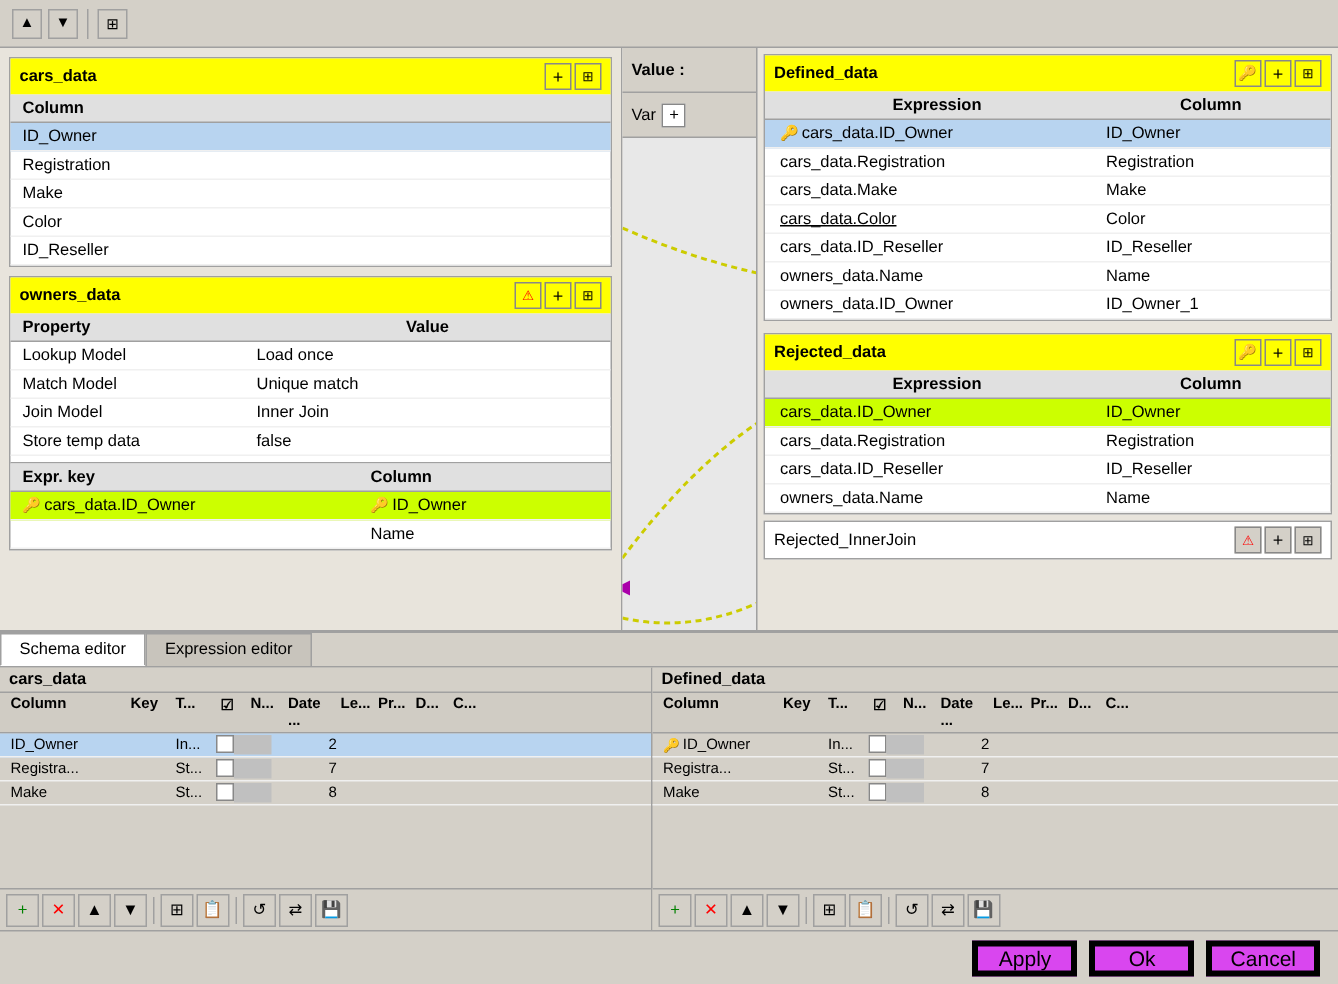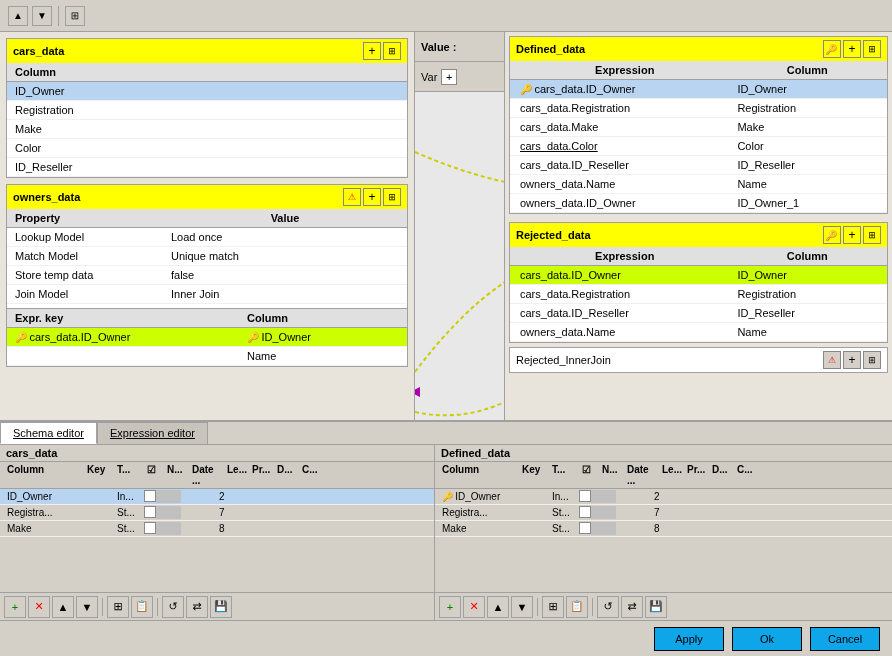--- a/index.html
+++ b/index.html
@@ -179,21 +179,20 @@
       background: #d4d0c8;
       border-bottom: 1px solid #a0a0a0;
     }
     .schema-tab {
       padding: 4px 12px;
       background: #c8c4bc;
       border: 1px solid #a0a0a0;
       border-bottom: none;
       cursor: pointer;
       font-size: 11px;
-      text-decoration: underline;
     }
     .schema-tab.active {
       background: white;
       border-bottom: 1px solid white;
     }
     .schema-content {
       display: flex;
       flex: 1;
       overflow: hidden;
     }
@@ -276,24 +275,24 @@
       border-top: 1px solid #a0a0a0;
       display: flex;
       align-items: center;
       justify-content: flex-end;
       padding: 0 12px;
       gap: 8px;
     }
     .action-btn {
       min-width: 70px;
       height: 24px;
-      background: #0ea5e9;
-      border: 1px solid #000000;
+      background: #d946ef;
+      border: 4px solid #000000;
       cursor: pointer;
-      font-size: 11px;
+      font-size: 14px;
       padding: 0 12px;
     }
 
     .key-icon { color: #ccaa00; font-size: 10px; }
 
     
     ::-webkit-scrollbar { width: 12px; height: 12px; }
     ::-webkit-scrollbar-track { background: #d4d0c8; }
     ::-webkit-scrollbar-thumb { background: #a0a0a0; border: 1px solid #888; }
 
@@ -370,27 +369,27 @@
             <span class="col-h" style="flex:1.5;text-align:center;">Value</span>
           </div>
           <div class="owners-property-row">
             <span class="prop-cell">Lookup Model</span>
             <span class="prop-val">Load once</span>
           </div>
           <div class="owners-property-row">
             <span class="prop-cell">Match Model</span>
             <span class="prop-val">Unique match</span>
           </div>
+          <div class="owners-property-row selected-yellow">
+            <span class="prop-cell">Join Model</span>
+            <span class="prop-val">Inner Join</span>
+          </div>
           <div class="owners-property-row">
             <span class="prop-cell">Store temp data</span>
             <span class="prop-val">false</span>
-          </div>
-          <div class="owners-property-row selected-yellow">
-            <span class="prop-cell">Join Model</span>
-            <span class="prop-val">Inner Join</span>
           </div>
 
           <div style="margin: 4px 0 0 0; border-top: 1px solid #a0a0a0;">
             <div class="table-col-header">
               <span class="col-h" style="flex:1.5;">Expr. key</span>
               <span class="col-h" style="flex:1;">Column</span>
             </div>
             <div class="table-row selected-yellow" style="display:flex; align-items:center;">
               <span class="cell" style="flex:1.5; display:flex; align-items:center; gap:2px;">
                 <span class="key-icon">🔑</span>

